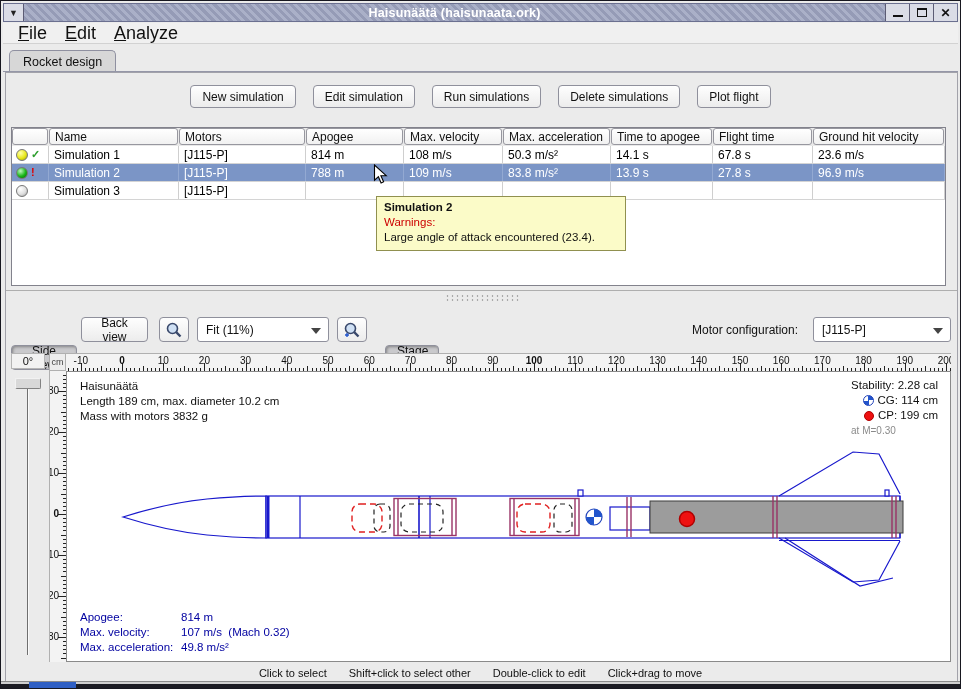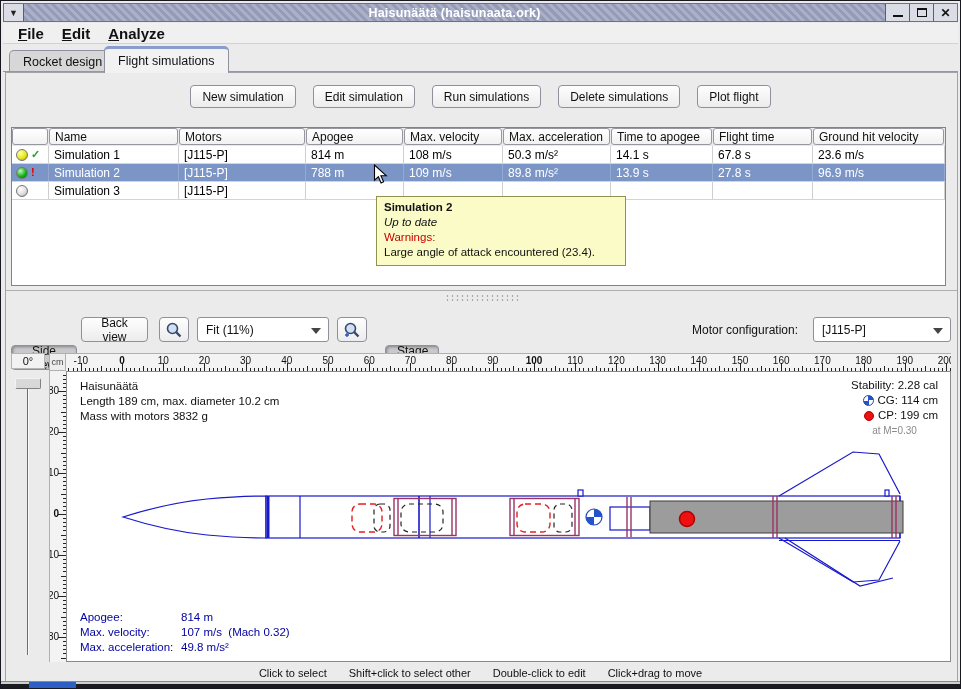--- a/index.html
+++ b/index.html
@@ -15,21 +15,21 @@
   .title-text{flex:1;text-align:center;color:#fff;font-weight:bold;font-size:12.5px;letter-spacing:.2px;}
   .win-btns{display:flex;height:100%;}
   .win-btn{width:24px;height:100%;background:#dadce6;border-left:1px solid #5c5c74;
     display:flex;align-items:center;justify-content:center;color:#111;font-size:12px;font-weight:bold;}
   .glyph-min{width:10px;height:2px;background:#111;margin-top:7px;}
   .glyph-max{width:10px;height:9px;border:1px solid #111;border-top:2px solid #111;}
 
   
   .menubar{position:absolute;left:2px;top:22px;right:2px;height:21px;background:#f0f0f0;
     border-bottom:1px solid #d2d2d2;display:flex;align-items:center;padding-left:6px;}
-  .menu-item{padding:2px 9px;font-size:15px;color:#111;font-weight:bold;}
+  .menu-item{padding:2px 9px;font-size:18px;color:#111;}
 
   
   .tabstrip{position:absolute;left:6px;top:44px;right:2px;height:28px;}
   .tabline{position:absolute;left:2px;top:70px;right:2px;height:1px;background:#9597a8;}
   .tab{position:absolute;bottom:0;border:1px solid #8f90a0;border-bottom:none;
     border-radius:5px 5px 0 0;font-size:12.5px;color:#111;padding:0 13px;display:flex;align-items:center;}
   .tab.inactive{left:2px;height:23px;background:#d7d7d7;}
   .tab.active{left:97px;height:27px;background:#f2f2f2;border-top:3px solid #8a9bce;z-index:3;}
 
   .content-frame{position:absolute;left:4px;top:71px;width:953px;height:611px;border:1px solid #a2a2aa;pointer-events:none;}
@@ -96,21 +96,21 @@
     border-top:1px solid #b0b0b0;overflow:hidden;}
   .h-ruler .tick{position:absolute;bottom:0;width:1px;background:#222;}
   .h-ruler .rlabel{position:absolute;top:1px;width:26px;text-align:center;font-size:10px;color:#111;}
   .v-ruler{position:absolute;left:48px;top:370px;width:17px;height:291px;background:#f3f3f3;
     border-left:1px solid #b0b0b0;overflow:hidden;}
   .v-ruler .tick{position:absolute;right:0;height:1px;background:#222;}
   .v-ruler .rlabel{position:absolute;right:7px;width:18px;text-align:right;font-size:10px;color:#111;}
   .rlabel.bold{font-weight:bold;}
   .canvas{position:absolute;left:65px;top:370px;width:885px;height:291px;background:#fff;border:1px solid #8a8a8a;}
   .info-block{position:absolute;left:13px;top:7px;font-size:11.5px;color:#111;line-height:15px;}
-  .stab-block{position:absolute;right:12px;top:6px;font-size:11.5px;color:#111;line-height:15px;text-align:center;}
+  .stab-block{position:absolute;right:12px;top:6px;font-size:11.5px;color:#111;line-height:15px;text-align:left;}
   .stab-row{display:flex;justify-content:flex-end;align-items:center;gap:4px;}
   .cg-mini{width:11px;height:11px;border-radius:50%;border:1px solid #2244bb;
     background:conic-gradient(#2255cc 0 90deg,#fff 90deg 180deg,#2255cc 180deg 270deg,#fff 270deg 360deg);}
   .cp-mini{width:10px;height:10px;border-radius:50%;background:#ee1111;border:1px solid #b00000;}
   .mach-note{color:#8a8a8a;font-size:10px;}
   .flight-block{position:absolute;left:13px;top:238px;font-size:11.5px;color:#0000a0;line-height:15px;}
   .flight-row{display:flex;}
   .flight-row .fl{width:101px;}
   .flight-row .fv{white-space:pre;}
 
@@ -144,23 +144,20 @@
 
   <div class="menubar" id="menu-items">
       <span class="menu-item"><u>F</u>ile</span>
       <span class="menu-item"><u>E</u>dit</span>
       <span class="menu-item"><u>A</u>nalyze</span>
     </div>
 
   <div class="tabstrip">
     <div class="tab inactive">
         <span>Rocket design</span>
-      </div>
-    <div class="tab active">
-        <span>Flight simulations</span>
       </div>
   </div>
   <div class="tabline"></div>
   <div class="content-frame"></div>
 
   <div class="simbtn-row" id="simbtns">
       <button class="push-btn">New simulation</button>
       <button class="push-btn">Edit simulation</button>
       <button class="push-btn">Run simulations</button>
       <button class="push-btn">Delete simulations</button>
@@ -196,21 +193,21 @@
         </div>
         <div class="tr selected">
           <div class="td status-cell" style="width: 37px;">
             <span class="ball green"></span>
             <span class="mark warn">!</span>
           </div>
           <div class="td" style="width: 130px;">Simulation 2</div>
           <div class="td" style="width: 127px;">[J115-P]</div>
           <div class="td" style="width: 98px;">788 m</div>
           <div class="td" style="width: 99px;">109 m/s</div>
-          <div class="td" style="width: 108px;">89.8 m/s²</div>
+          <div class="td" style="width: 108px;">83.8 m/s²</div>
           <div class="td" style="width: 102px;">13.9 s</div>
           <div class="td" style="width: 100px;">27.8 s</div>
           <div class="td" style="width: 132px;">96.9 m/s</div>
         </div>
         <div class="tr">
           <div class="td status-cell" style="width: 37px;">
             <span class="ball gray"></span>
           </div>
           <div class="td" style="width: 130px;">Simulation 3</div>
           <div class="td" style="width: 127px;">[J115-P]</div>
@@ -219,21 +216,20 @@
           <div class="td" style="width: 108px;"></div>
           <div class="td" style="width: 102px;"></div>
           <div class="td" style="width: 100px;"></div>
           <div class="td" style="width: 132px;"></div>
         </div>
       </div>
   </div>
 
   <div class="tooltip">
     <div class="tt-title">Simulation 2</div>
-    <div class="tt-status">Up to date</div>
     <div class="tt-warnlabel">Warnings:</div>
     <div class="tt-warning">Large angle of attack encountered (23.4).</div>
   </div>
 
   <svg class="cursor" width="16" height="22" viewBox="0 0 16 22">
     <path d="M1.5,1 L1.5,16.2 L5.4,12.7 L8.1,18.9 L10.6,17.8 L7.9,11.7 L13.2,11.7 Z" fill="#fff" stroke="#000" stroke-width="1.1"></path>
   </svg>
 
   <div class="splitter">
       <div class="grip"></div>

